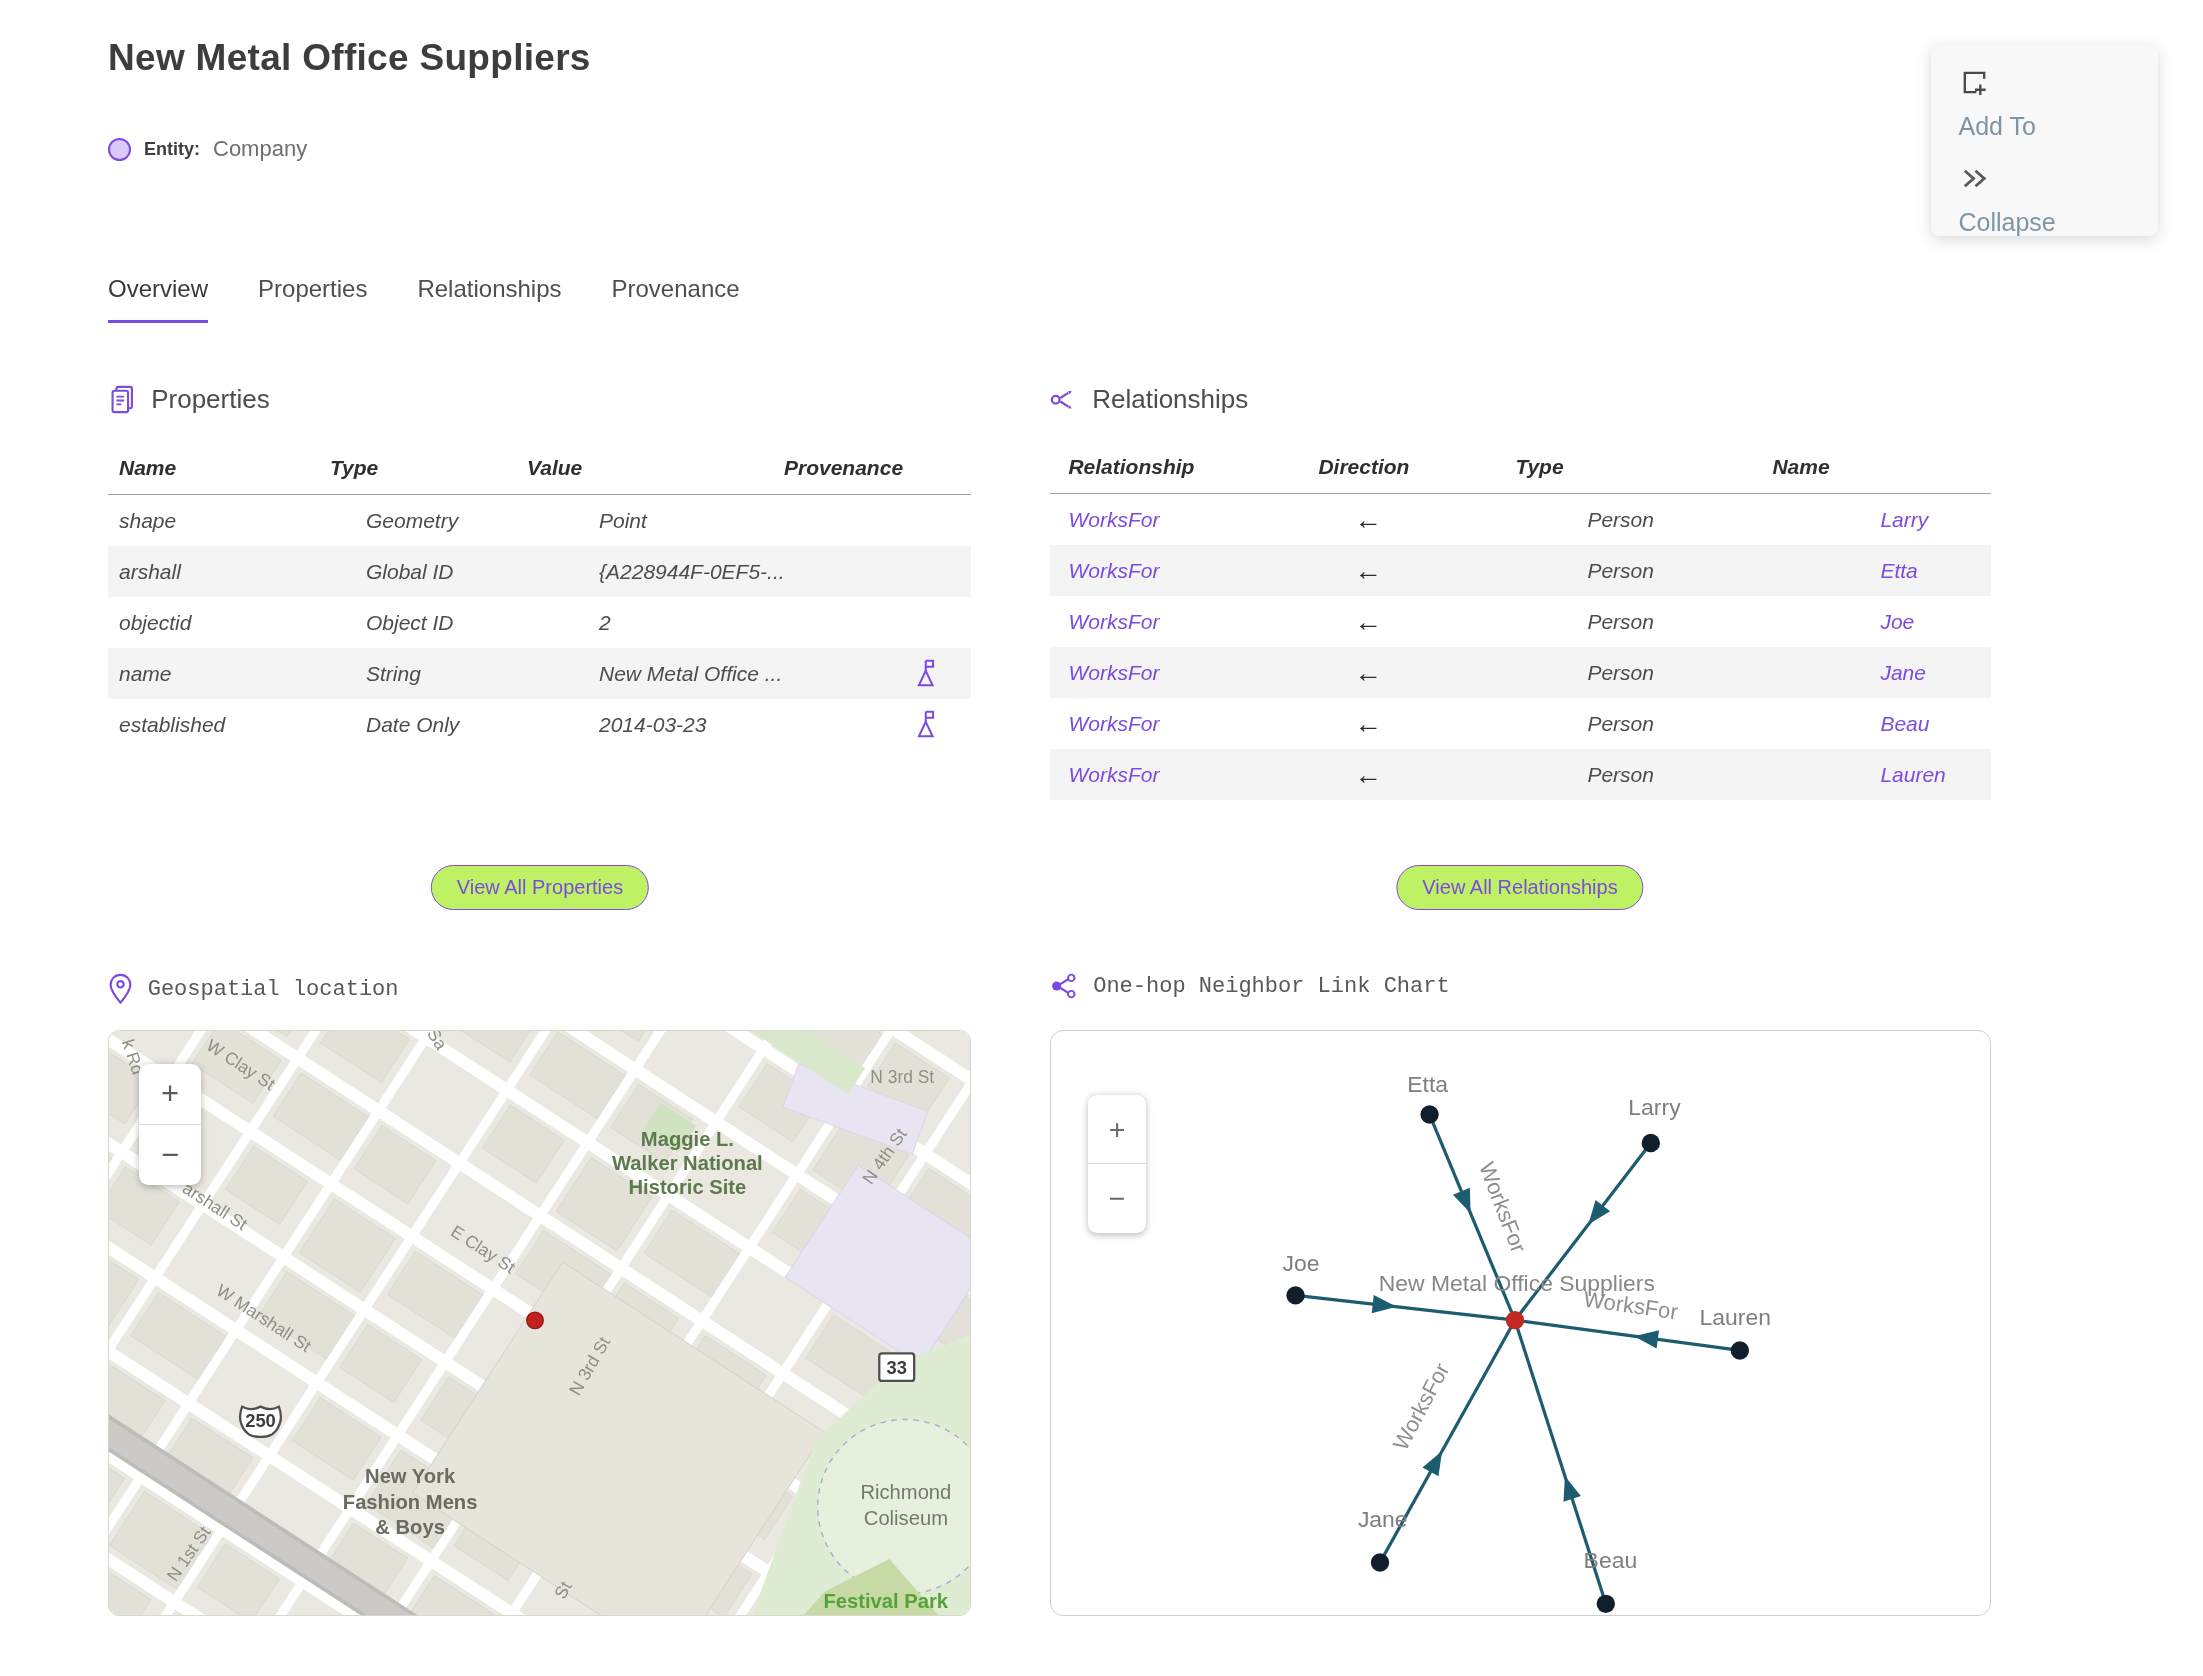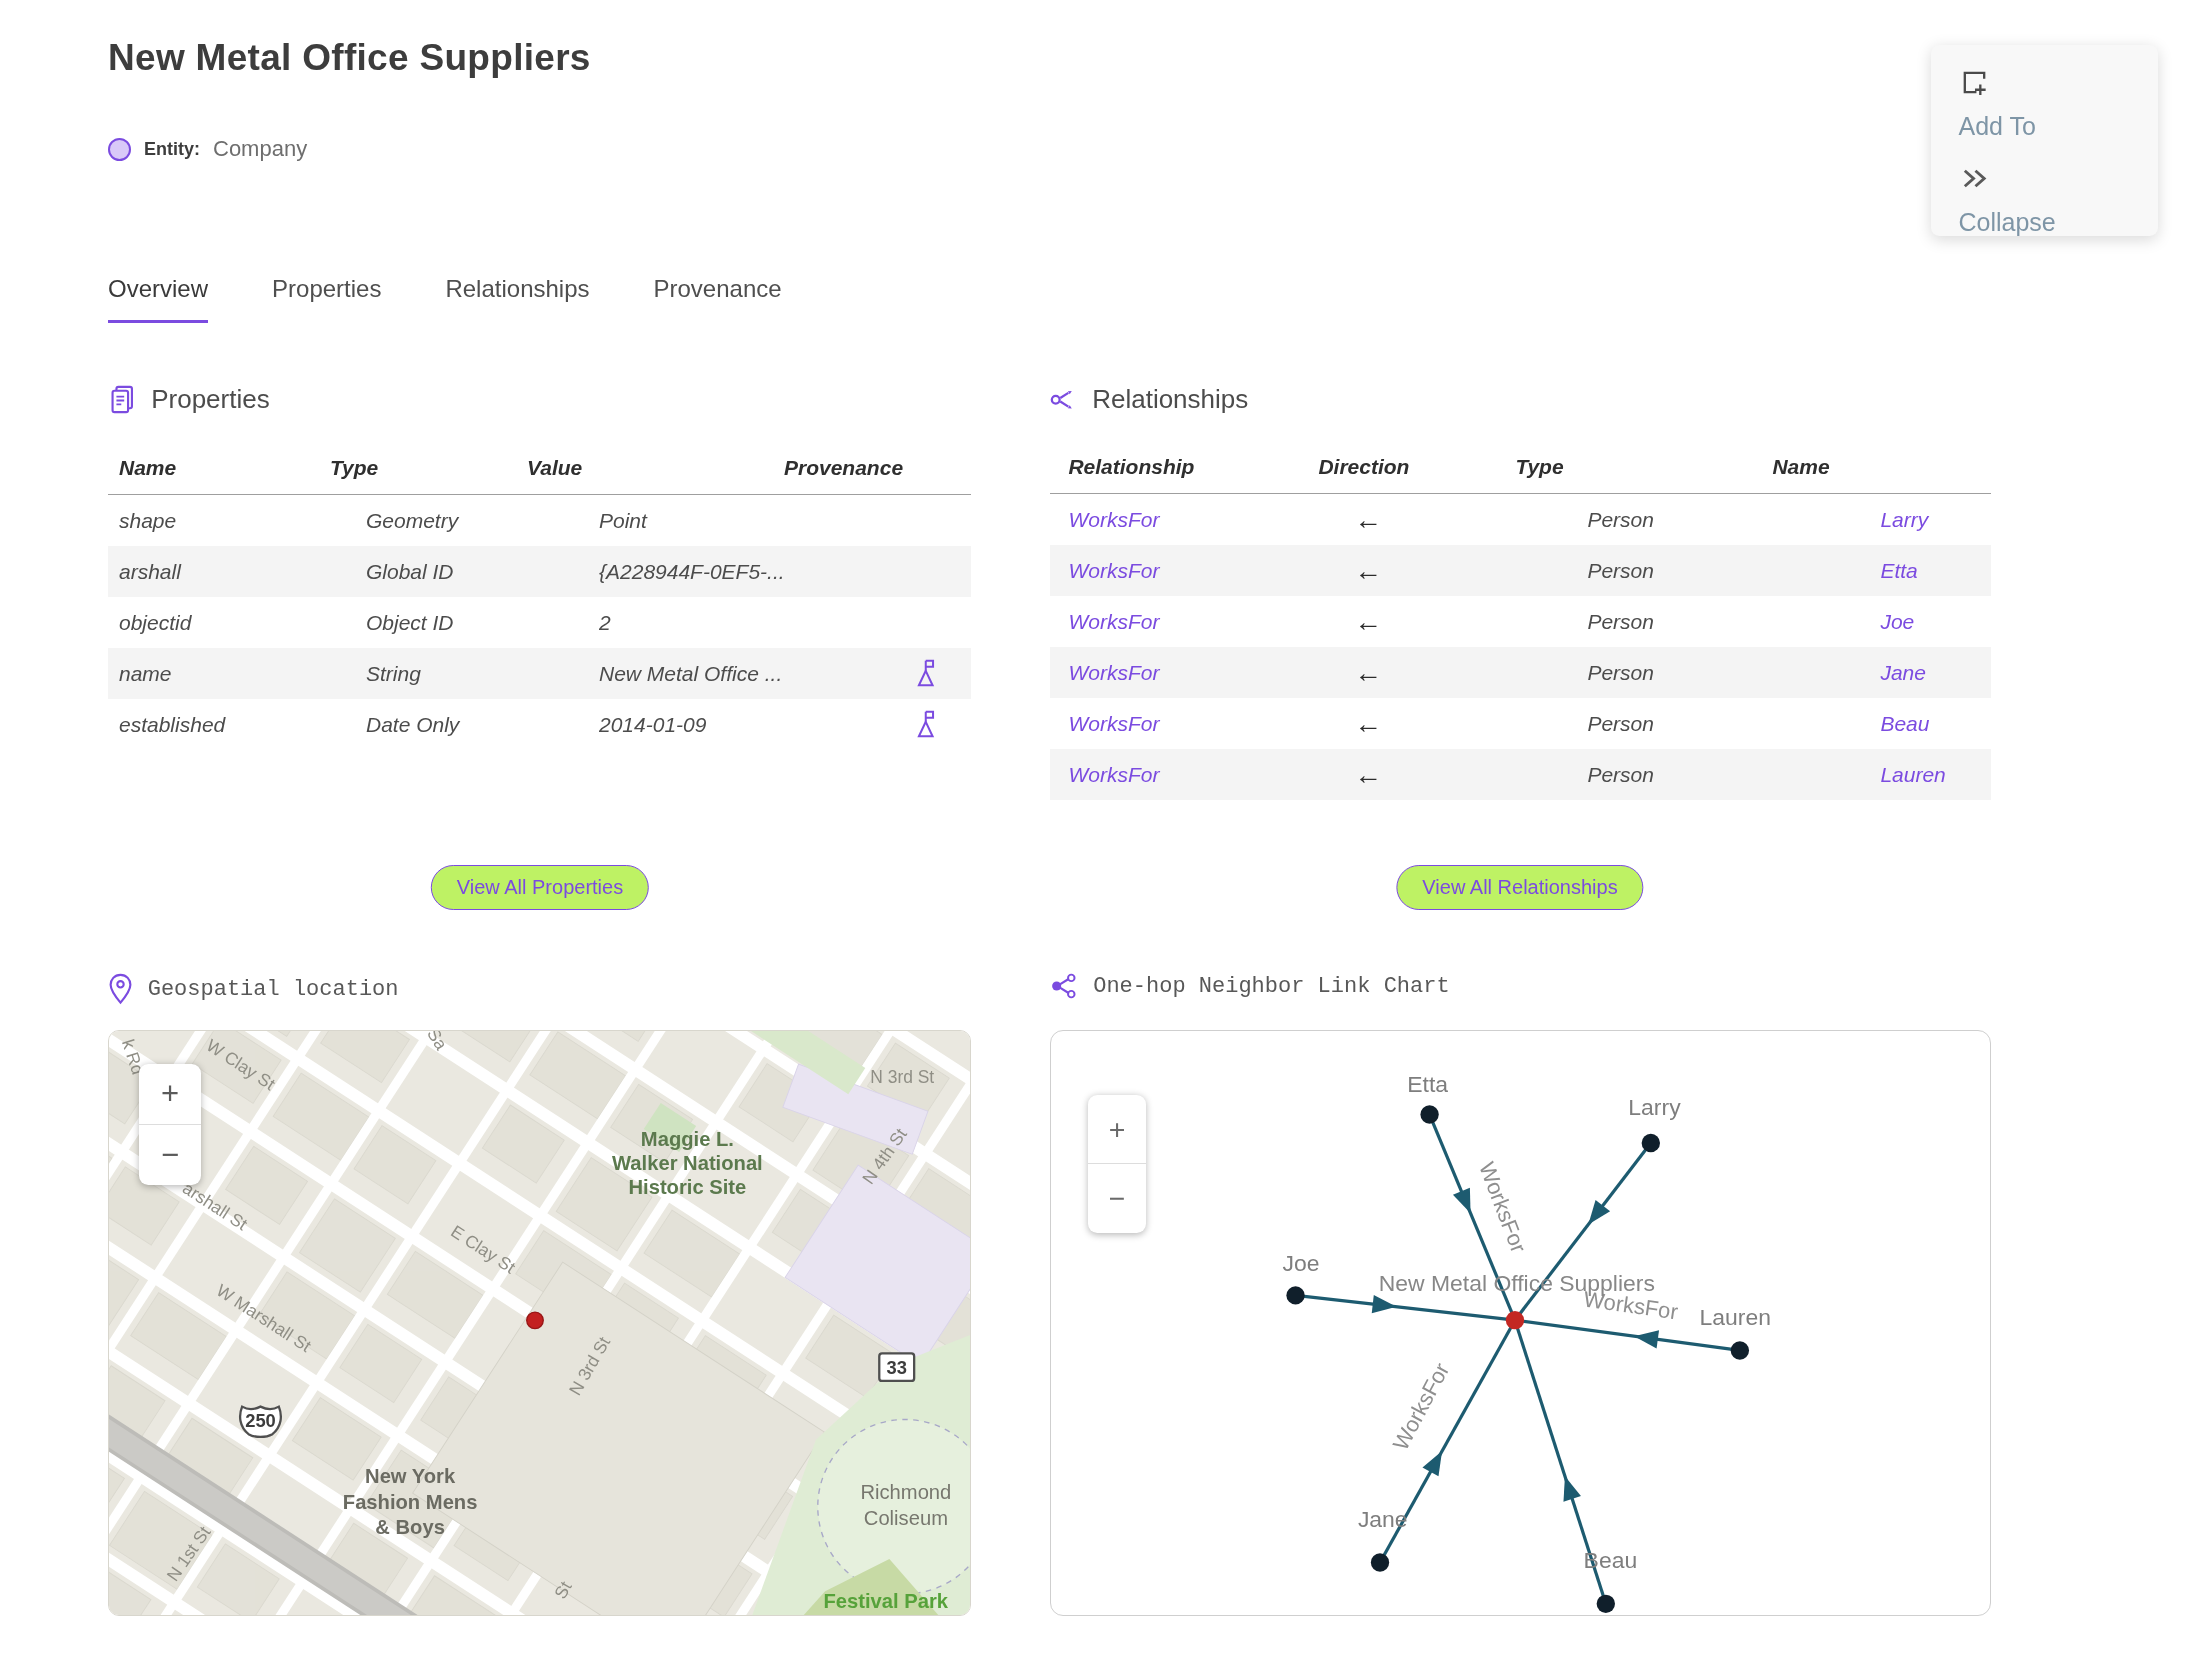--- a/index.html
+++ b/index.html
@@ -16,21 +16,21 @@
 
   
   .actions-panel{left:1931px;top:45px;width:227px;height:191px;background:#f8f8f8;border-radius:8.3px;
                  box-shadow:0 3.7px 14.7px rgba(0,0,0,.15);}
   .action-item{position:absolute;left:27.5px;display:flex;align-items:flex-start;gap:14px;cursor:pointer;flex-direction:column;}
   .action-item .lbl{font-size:25px;color:#7e95a6;}
   .action-add{top:22px;}
   .action-collapse{top:118px;}
 
   
-  .tabs{left:108px;top:275px;display:flex;gap:64px;}
+  .tabs{left:108px;top:275px;display:flex;gap:50px;}
   .tab{font-size:24px;color:#4f4f4f;padding-bottom:16.5px;cursor:pointer;border-bottom:3.7px solid transparent;}
   .tab.active{color:#3a3a3a;border-bottom-color:#7b4be0;}
 
   
   .sec-header{display:flex;align-items:center;gap:14.7px;}
   .sec-header .t{font-size:26px;color:#4c4c4c;}
   .sub-header{display:flex;align-items:center;gap:14.7px;font-family:Liberation Mono, monospace;}
   .sub-header .t{font-size:22px;color:#585858;}
 
   
@@ -146,21 +146,21 @@
             <svg width="27.5" height="31" viewBox="0 0 30 34">
               <path d="M15 14 L7.5 30 H22.5 Z" fill="none" stroke="#7b4be0" stroke-width="2.2"></path>
               <path d="M15 14 V3" stroke="#7b4be0" stroke-width="2.2"></path>
               <path d="M15 3 h8 v6.5 h-8" fill="none" stroke="#7b4be0" stroke-width="2.2"></path>
             </svg>
           </div>
         </div>
         <div class="trow p-grid">
           <div class="cell">established</div>
           <div class="cell">Date Only</div>
-          <div class="cell">2014-01-09</div>
+          <div class="cell">2014-03-23</div>
           <div class="cell prov">
             <svg width="27.5" height="31" viewBox="0 0 30 34">
               <path d="M15 14 L7.5 30 H22.5 Z" fill="none" stroke="#7b4be0" stroke-width="2.2"></path>
               <path d="M15 14 V3" stroke="#7b4be0" stroke-width="2.2"></path>
               <path d="M15 3 h8 v6.5 h-8" fill="none" stroke="#7b4be0" stroke-width="2.2"></path>
             </svg>
           </div>
         </div>
       </div>
   </div>

